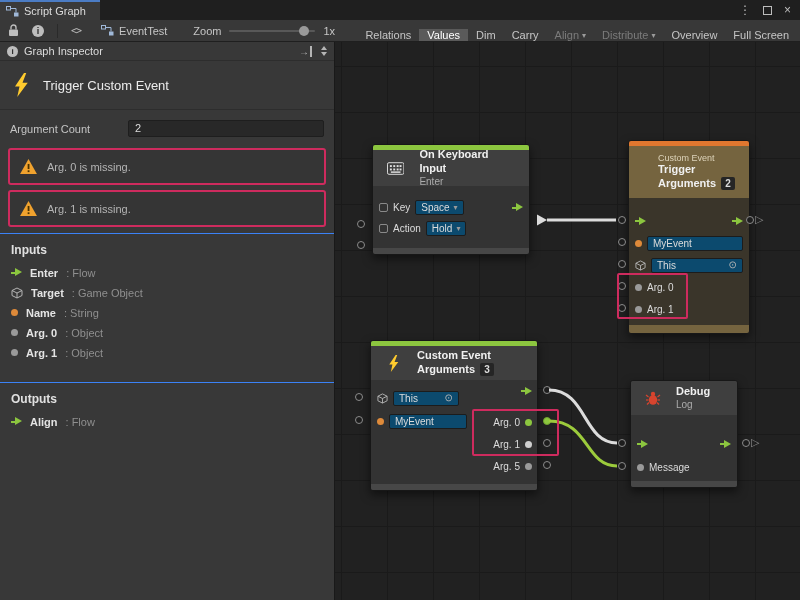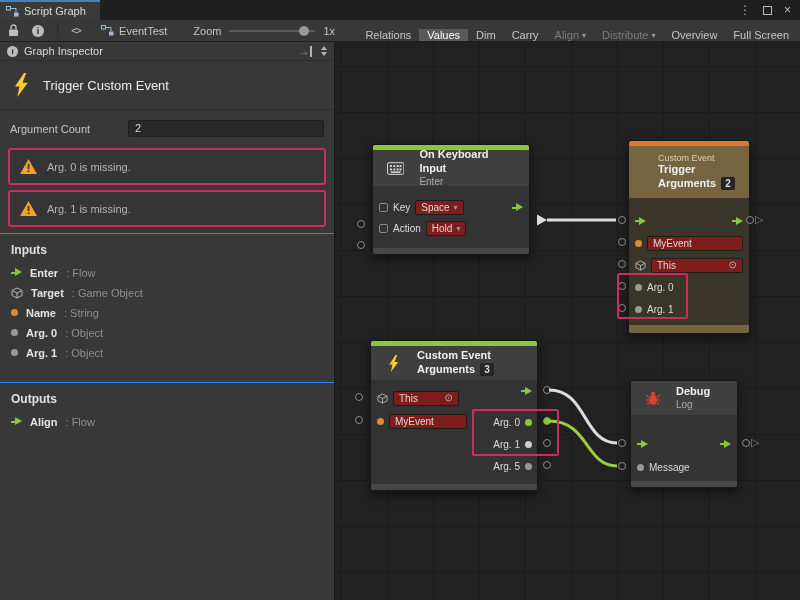--- a/index.html
+++ b/index.html
@@ -71,21 +71,21 @@
   .accent{height:5px;border-radius:2px 2px 0 0}
   .accent.green{background:#8CC63F}
   .accent.orange{background:#E0772F}
   .nhead{display:flex;align-items:center;gap:15px;padding:4px 14px;background:#3f3f3f}
   .t0{font-size:9px;color:#ddd3ba}
   .t1{font-size:11px;font-weight:bold;color:#f0f0f0;line-height:1.25}
   .t2{font-size:10px;color:#ababab;line-height:1.2}
   .nbody{background:#333333}
   .nrow{display:flex;align-items:center;padding:0 6px;gap:5px}
   .nfoot{height:6px;background:#474747;border-radius:0 0 2px 2px}
-  .nfield{background:#7f1d1d;border:1px solid #1c1c1c;border-radius:2px;padding:0 5px;color:#dcdcdc;font-size:10px;height:15px;display:inline-flex;align-items:center;gap:4px}
+  .nfield{background:#0c4a6e;border:1px solid #1c1c1c;border-radius:2px;padding:0 5px;color:#dcdcdc;font-size:10px;height:15px;display:inline-flex;align-items:center;gap:4px}
   .badge{background:#252525;border-radius:2px;min-width:14px;height:13px;display:inline-flex;align-items:center;justify-content:center;padding:0 3px;color:#dcdcdc;font-size:10px;margin-left:5px}
   .spacer{flex:1}
   .keycap{width:9px;height:9px;border:1px solid #8a8a8a;border-radius:2px;flex:0 0 auto}
   .plabel{color:#dcdcdc}
   .argtext{color:#dcdcdc}
   .picker{color:#b5b5b5;font-size:10px;line-height:1}
 
   
   .node-kb{left:37px;top:102px;width:158px}
   .node-kb .nhead{height:36px}

